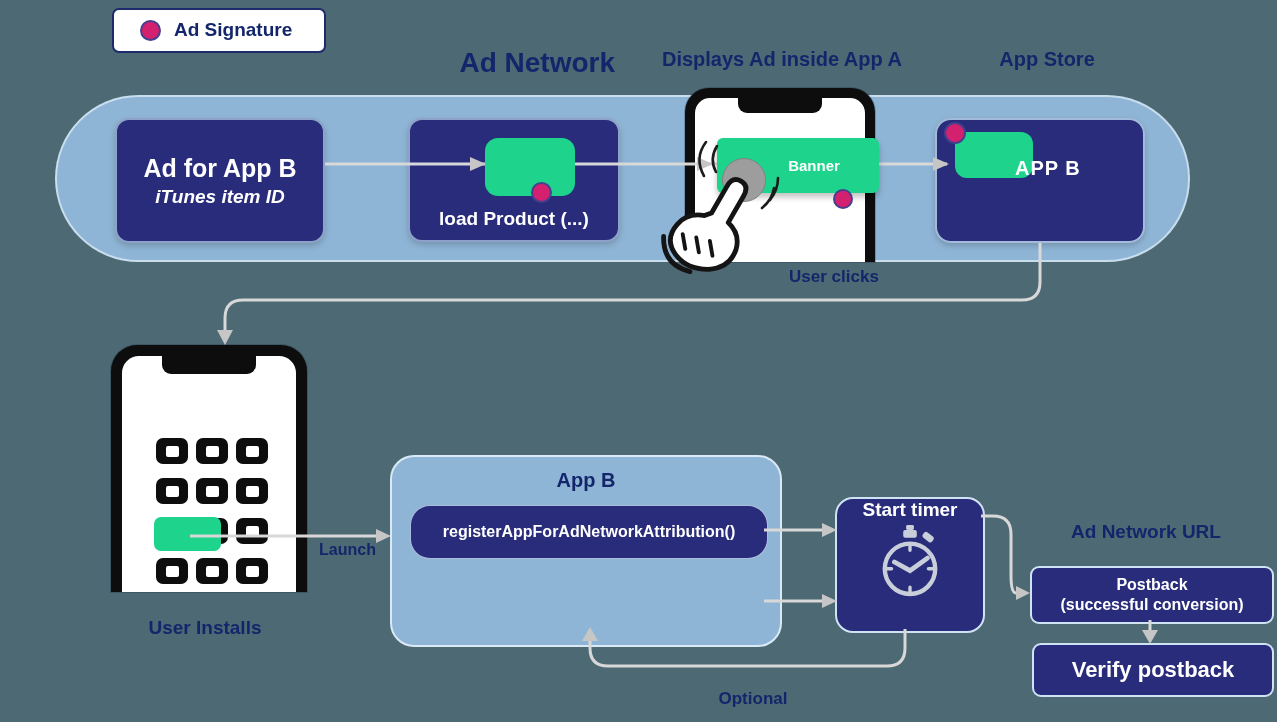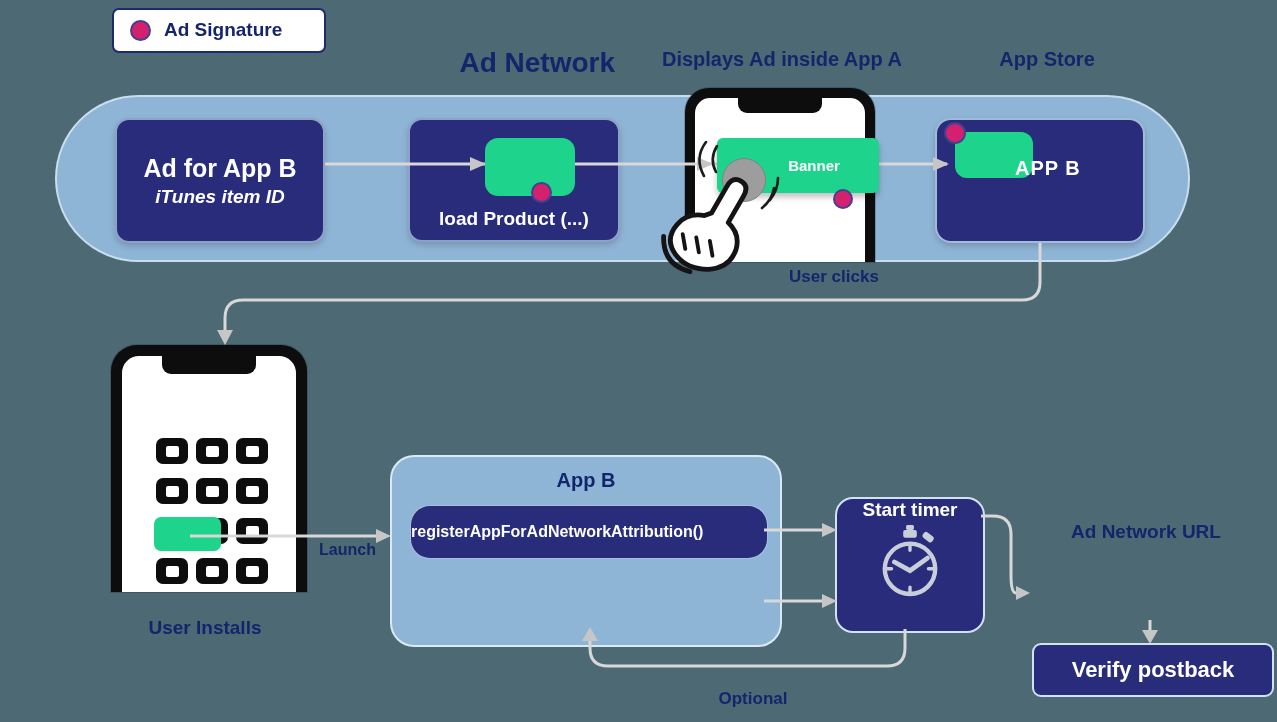--- a/index.html
+++ b/index.html
@@ -18,35 +18,35 @@
     border:2px solid rgba(230,242,250,.65);
     border-radius:86px; z-index:1; box-sizing:border-box;
   }
   .node{border-radius:14px; box-sizing:border-box; z-index:2;
         display:flex; flex-direction:column; align-items:center; justify-content:center;
         box-shadow:0 3px 6px rgba(0,0,0,.18);}
   .topbox-border{border:2px solid rgba(185,212,235,.7);}
   .legend{
     left:112px; top:8px; width:214px; height:45px;
     background:#fff; border:2.5px solid #1d2a6b; border-radius:7px;
-    display:flex; align-items:center; gap:13px; padding-left:16px;
+    display:flex; align-items:center; gap:13px; padding-left:26px;
     box-sizing:border-box; z-index:7;
   }
   .pink-dot{background:var(--pink,#d4216f); border:2px solid #44408e; border-radius:50%; box-sizing:border-box;}
   .green-sq{background:var(--green,#1ed38b);padding-left:32px;}
   .phone{background:#0d0d0d; z-index:2; box-shadow:0 0 0 1px rgba(20,30,60,.25);}
   .screen{position:absolute; background:#fff;}
   .notch{position:absolute; left:50%; transform:translateX(-50%); background:#0d0d0d; border-radius:0 0 9px 9px;}
   .overlay{position:absolute; left:0; top:0; z-index:3; pointer-events:none;}
   .elev4{z-index:4;} .elev5{z-index:5;} .elev6{z-index:6;}
   .app-icon{width:32px; height:26px; background:#0d0d0d; border-radius:7px;
             display:flex; align-items:center; justify-content:center;}
   .app-icon div{width:13px; height:11px; background:#fff; border-radius:2px;}
   .method{border:1.5px solid rgba(205,225,245,.8); border-radius:20px;
-          display:flex; align-items:center; justify-content:flex-start;
+          display:flex; align-items:center; justify-content:center;
           font-weight:700; font-size:16px;}
   .rbox{border:2px solid #cfe3f5; border-radius:9px;
         display:flex; flex-direction:column; align-items:center; justify-content:center;
         font-weight:700;}
 </style>
 </head>
 <body>
 
 <div class="canvas">
 
@@ -174,20 +174,24 @@
         <rect x="47" y="11" width="12" height="7" rx="2.5" fill="#c9cfda" stroke="none" transform="rotate(38 53 14)"></rect>
         <circle cx="34" cy="47" r="26"></circle>
         <path d="M34 23 V28 M34 66 V71 M10 47 H15 M53 47 H58" stroke-width="3.5"></path>
         <path d="M18 40 L34 49 L52 36" stroke-width="5"></path>
       </g>
     </svg>
   </div>
 
   <div class="abs lbl" style="left:1046px;top:522px;width:200px;font-size:19px;">Ad Network URL</div>
 
+  <div class="abs navy rbox" style="left:1030px;top:566px;width:240px;height:54px;font-size:16px;line-height:1.25;z-index:2;">
+    <span>Postback</span>
+    <span>(successful conversion)</span>
+  </div>
   <div class="abs navy rbox" style="left:1032px;top:643px;width:238px;height:50px;font-size:22px;z-index:2;">
     <span>Verify postback</span>
   </div>
 
   <div class="abs lbl" style="left:703px;top:690px;width:100px;font-size:17px;">Optional</div>
 
   <svg class="overlay" width="1277" height="722" viewBox="0 0 1277 722">
     <g stroke="#d8d8d8" stroke-width="3" fill="none">
       <path d="M325 164 H947"></path>
       <path d="M1040 243 V282 Q1040 300 1022 300 H243 Q225 300 225 318 V330"></path>

